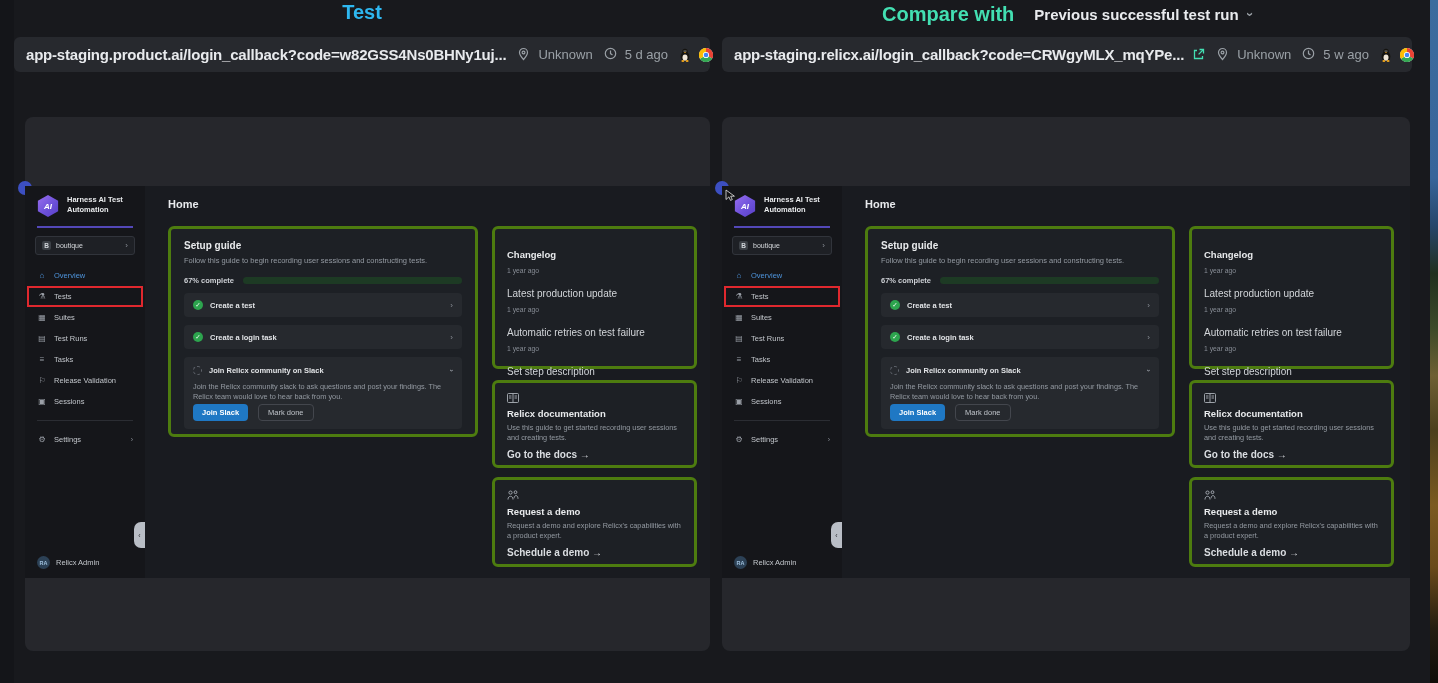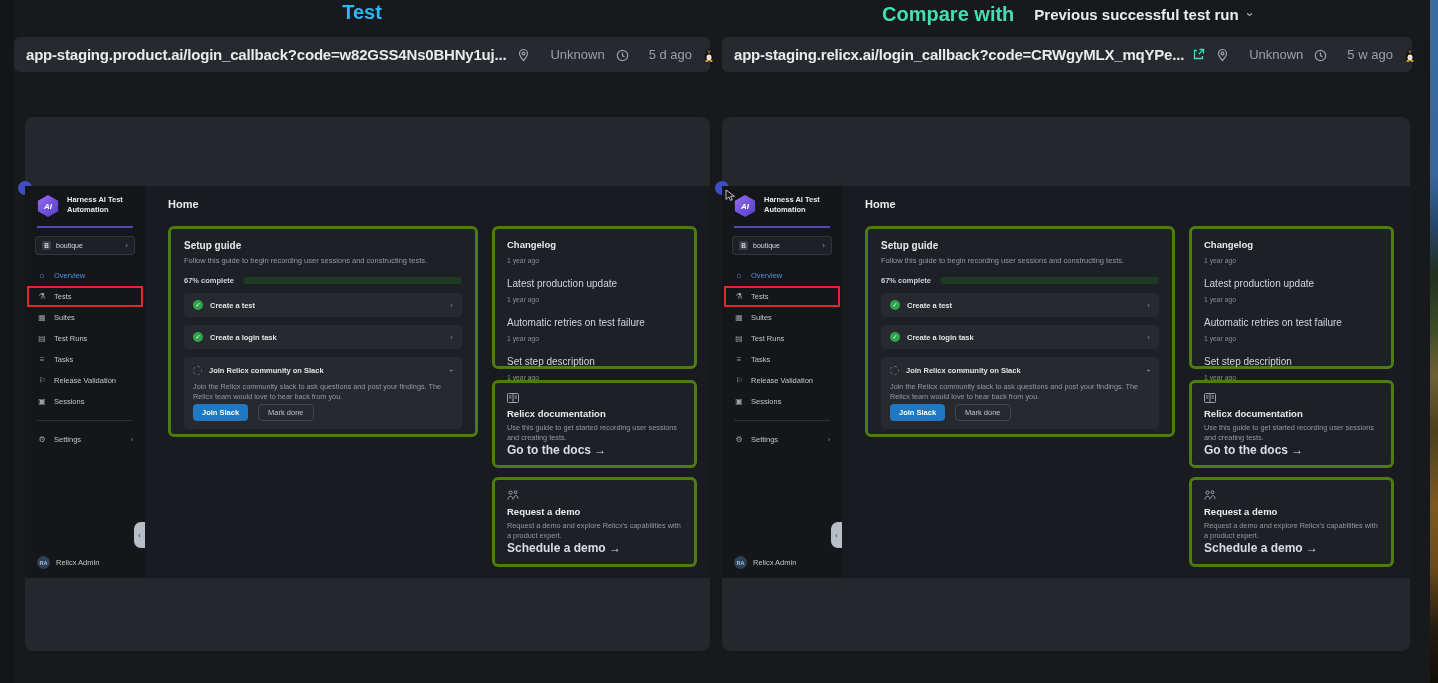--- a/index.html
+++ b/index.html
@@ -21,21 +21,21 @@
   .compare-select .sel-text { font-size:15px; font-weight:bold; color:#e9ebee; }
   .chev-down { display:inline-block; transform:rotate(90deg); color:#9aa0a6; font-size:13px; font-weight:bold; }
 
   
   .urlbar { position:absolute; top:37px; height:35px; background:#27292e; border-radius:6px;
     display:flex; align-items:center; padding:0 12px; }
   .urlbar.lbar { left:14px; width:696px; }
   .urlbar.rbar { left:722px; width:690px; }
   .url-text { font-size:15px; font-weight:bold; color:#e8eaed; letter-spacing:-0.2px; white-space:nowrap; }
   .meta { margin-left:auto; display:flex; align-items:center; color:#9aa0a6; font-size:13px; font-weight:500; }
-  .mgroup { display:flex; align-items:flex-end; gap:20px; margin-left:11px; white-space:nowrap; }
+  .mgroup { display:flex; align-items:flex-start; gap:8px; margin-left:11px; white-space:nowrap; }
   .ext-link { margin-left:8px; display:flex; }
   .mini-ic { display:flex; }
 
   
   .panel { position:absolute; top:117px; height:534px; background:#26272c; border-radius:8px; }
   .panel.pleft { left:25px; width:685px; }
   .panel.pright { left:722px; width:688px; }
   .pointer-marker { position:absolute; left:-7px; top:64px; width:14px; height:14px;
     border-radius:50%; background:#3c4fc1; }
   .cursor-mark { position:absolute; left:3px; top:71px; z-index:5; }
@@ -95,28 +95,28 @@
   .expanded { background:#26292e; border-radius:4px; margin-top:8px; padding:6px 9px 8px; }
   .exp-head { display:flex; align-items:center; gap:7px; height:14px; cursor:pointer; }
   .empty-circle { width:9px; height:9px; border:1px dashed #62666e; border-radius:50%; flex:0 0 auto; }
   .exp-desc { font-size:7.3px; color:#949aa2; line-height:10px; margin-top:5px; }
   .btn-row { display:flex; gap:10px; margin-top:2px; }
   .btn { height:17px; padding:0 9px; border-radius:4px; font-size:7.5px; display:flex;
     align-items:center; cursor:pointer; }
   .btn-primary { background:#1f78c4; color:#fff; font-weight:bold; }
   .btn-secondary { border:1px solid #43464d; color:#bfc3c9; }
 
-  .changelog-card { left:347px; top:40px; width:205px; height:143px; padding:10px 12px; }
+  .changelog-card { left:347px; top:40px; width:205px; height:143px; padding:20px 12px; }
   .cl-title { font-size:9.5px; font-weight:bold; color:#e8eaec; }
   .cl-time { font-size:6.8px; color:#868b94; margin-top:7px; }
   .cl-text { font-size:10px; color:#d2d5d9; margin-top:14px; }
   .docs-card { left:347px; top:194px; width:205px; height:88px; padding:10px 12px; }
   .info-title { font-size:9.5px; font-weight:bold; color:#e8eaec; margin-top:5px; }
   .info-desc { font-size:7.3px; color:#949aa2; line-height:10px; margin-top:4px; }
-  .info-link { font-size:12px; font-weight:bold; color:#dadde1; margin-top:0; cursor:pointer; }
+  .info-link { font-size:10px; font-weight:bold; color:#dadde1; margin-top:6px; cursor:pointer; }
   .demo-card { left:347px; top:291px; width:205px; height:90px; padding:10px 12px; }
 </style>
 </head>
 <body>
 
 <div class="left-gutter"></div>
 
 <div class="test-head">Test</div>
 <div class="compare-head">
   <span class="compare-label">Compare with</span>

